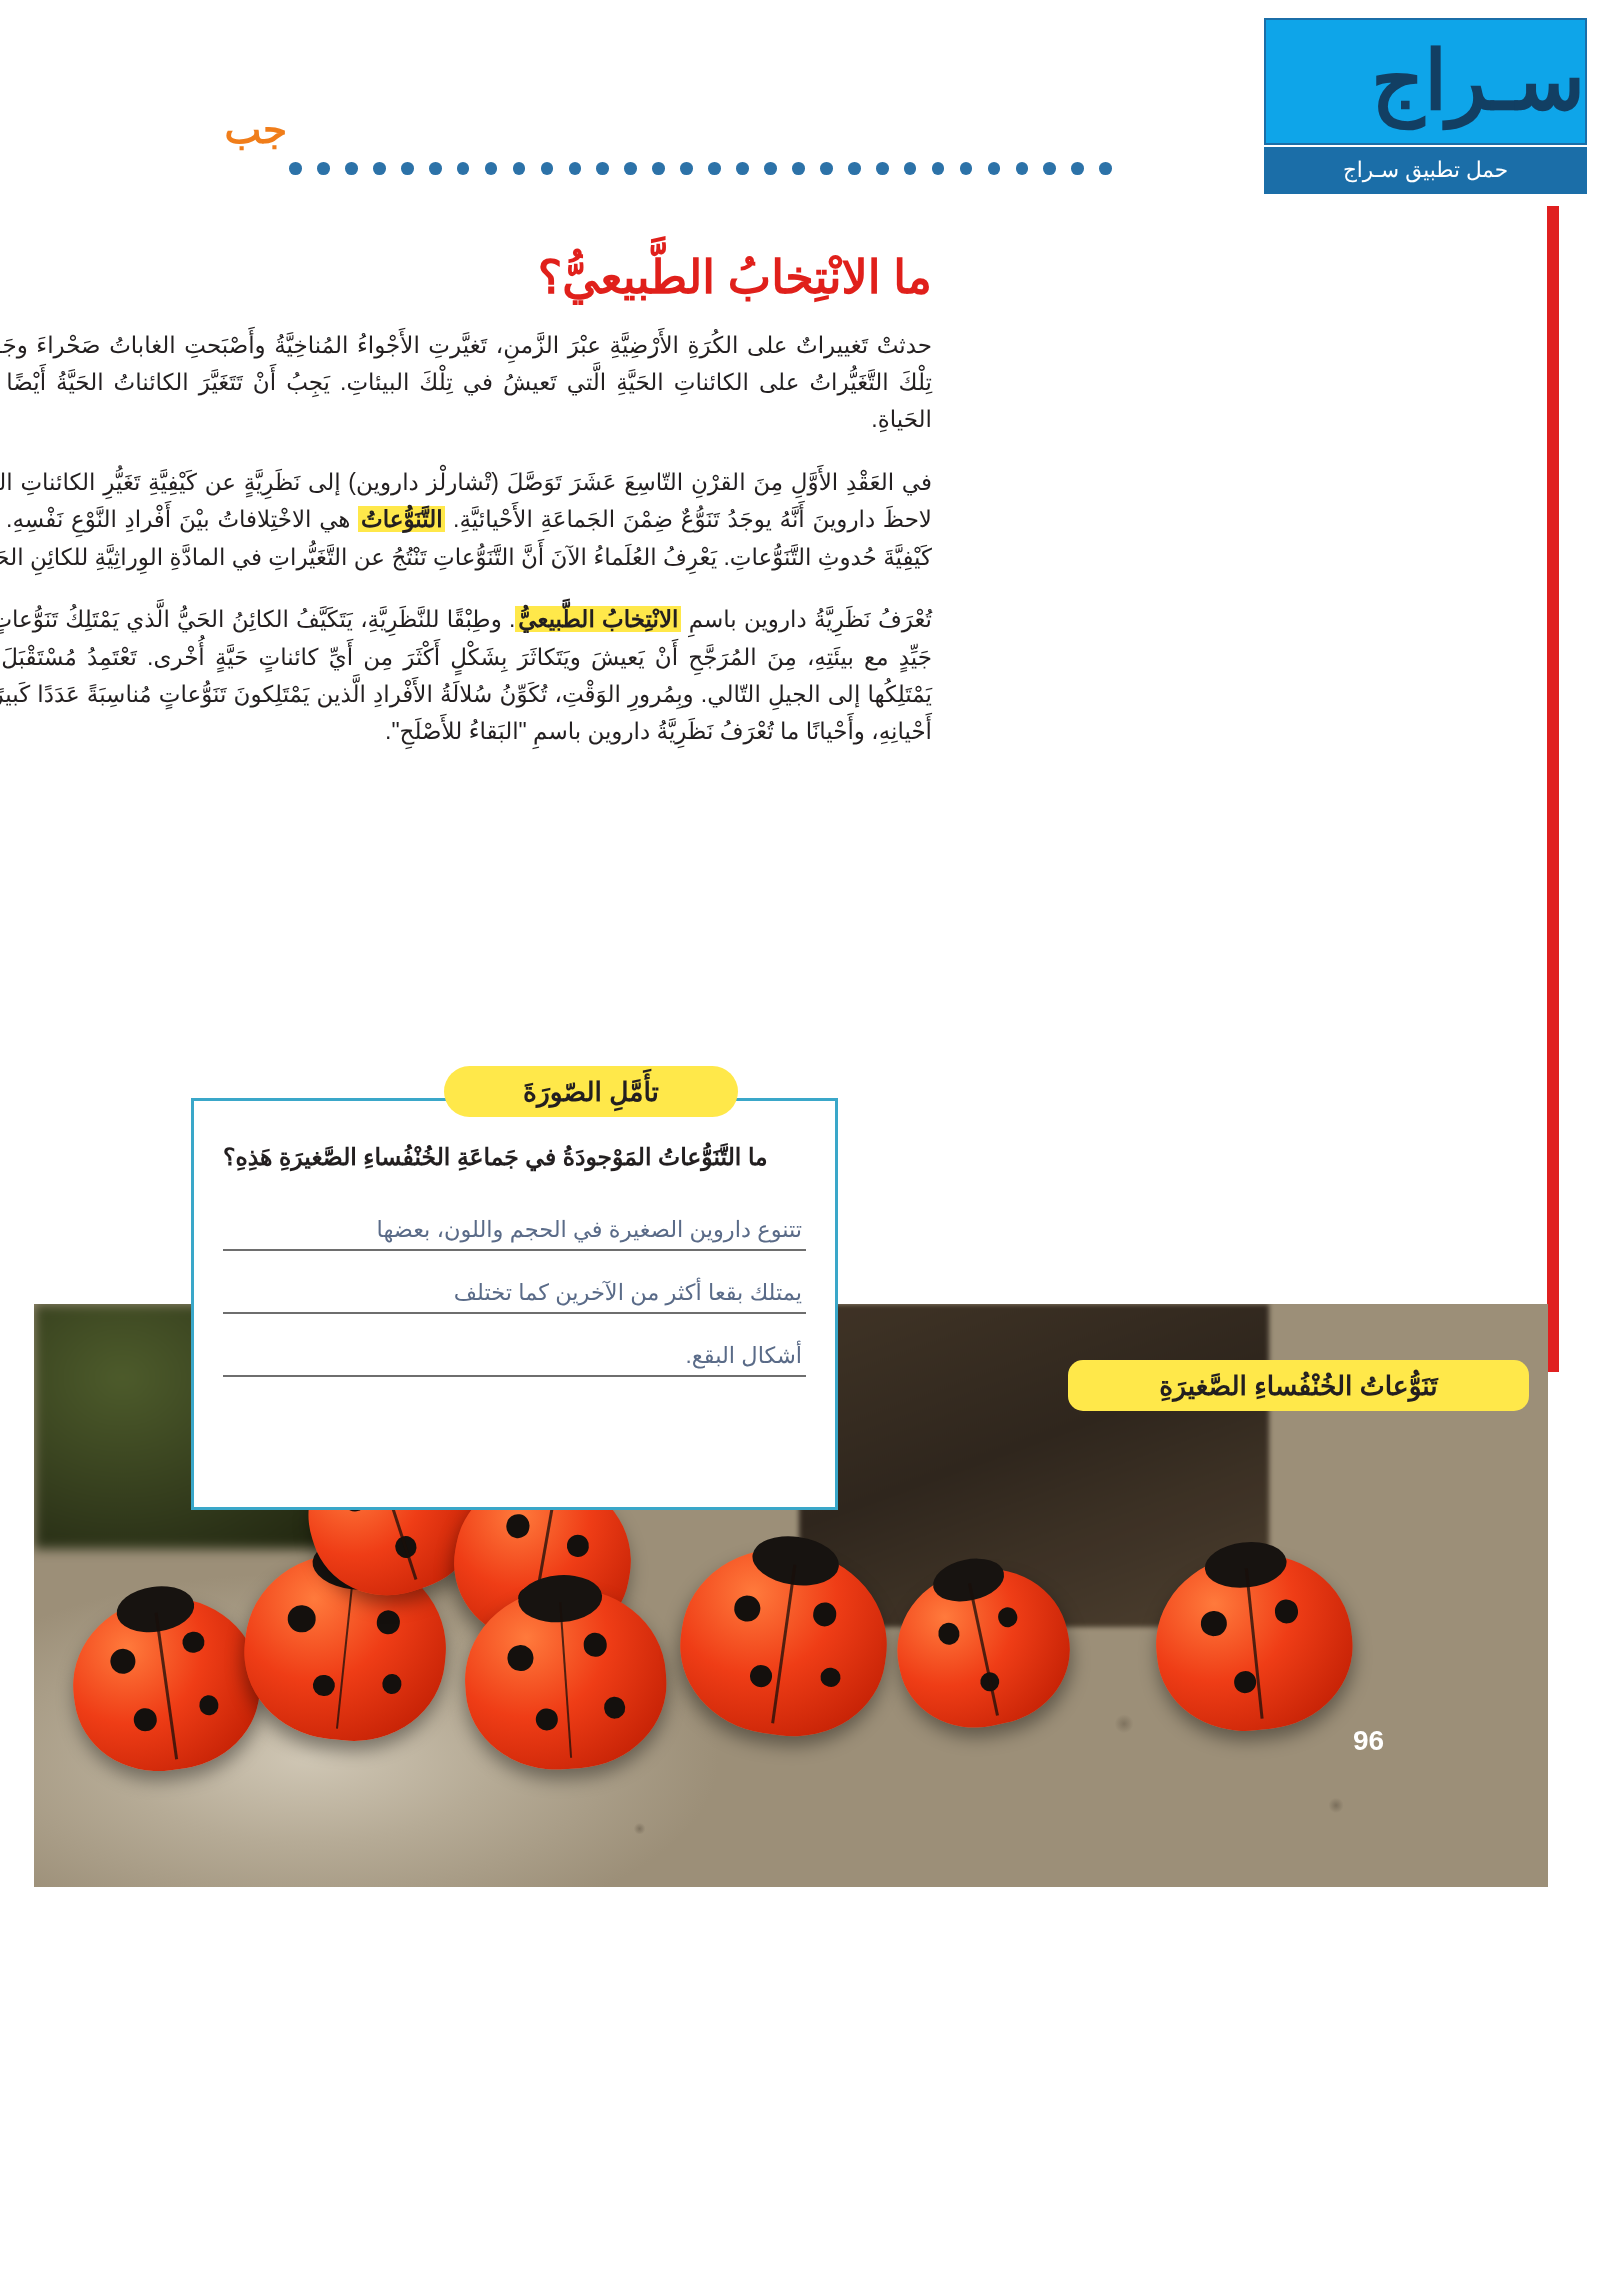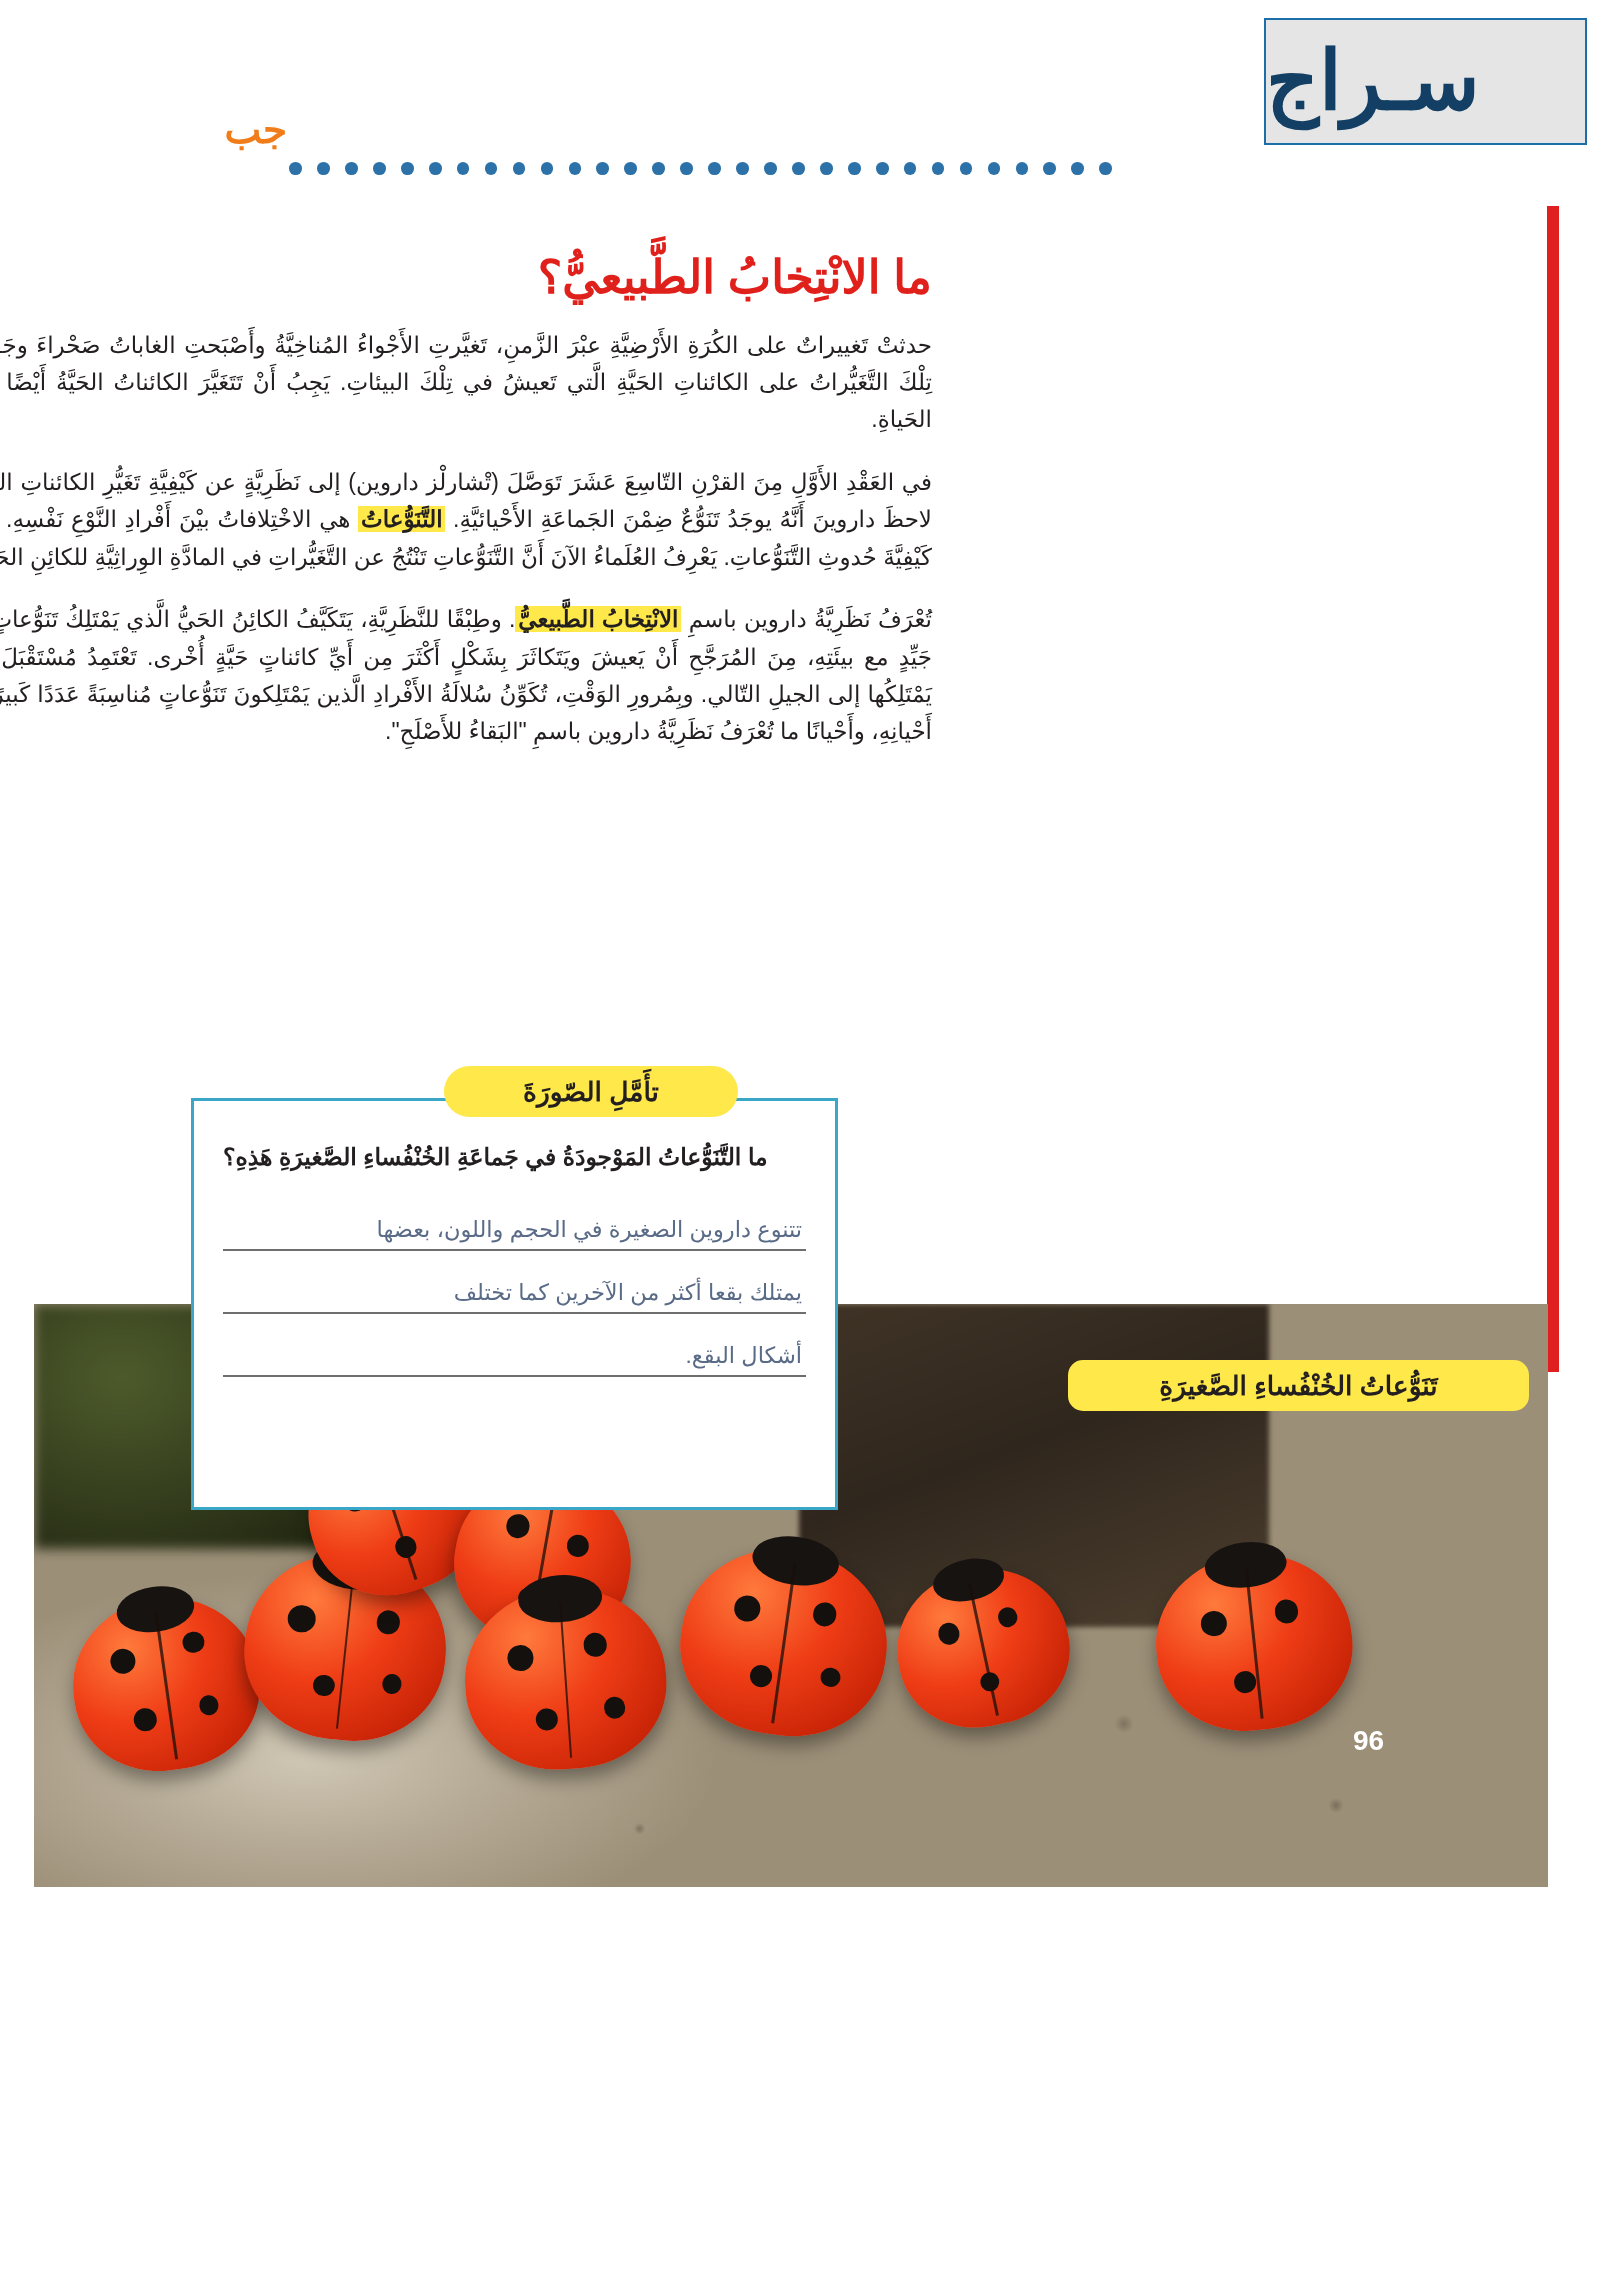--- a/index.html
+++ b/index.html
@@ -33,26 +33,26 @@
     width: 323px;
     height: 186px;
     z-index: 40;
   }
   .siraj-logo .word {
     position: absolute;
     left: 0;
     top: 0;
     width: 323px;
     height: 127px;
-    background: #e5e5e5;
+    background: #0ea5e9;
     border: 2.9px solid #1b6ea8;
     box-sizing: border-box;
     display: flex;
     align-items: center;
-    justify-content: flex-end;
+    justify-content: flex-start;
   }
   .siraj-logo .word span {
     font-size: 82px;
     font-weight: bold;
     color: #123f63;
     letter-spacing: 2px;
     line-height: 1;
   }
   .siraj-logo .bar {
     position: absolute;
@@ -461,16 +461,19 @@
       <div class="answer-line">
         <span>أشكال البقع.</span>
       </div>
     </div>
   </div>
 
   <div class="siraj-logo">
     <div class="word">
       <span>سـراج</span>
     </div>
+    <div class="bar">
+      <span>حمل تطبيق سـراج</span>
+    </div>
   </div>
 
 </div>
 
 
 </body></html>

